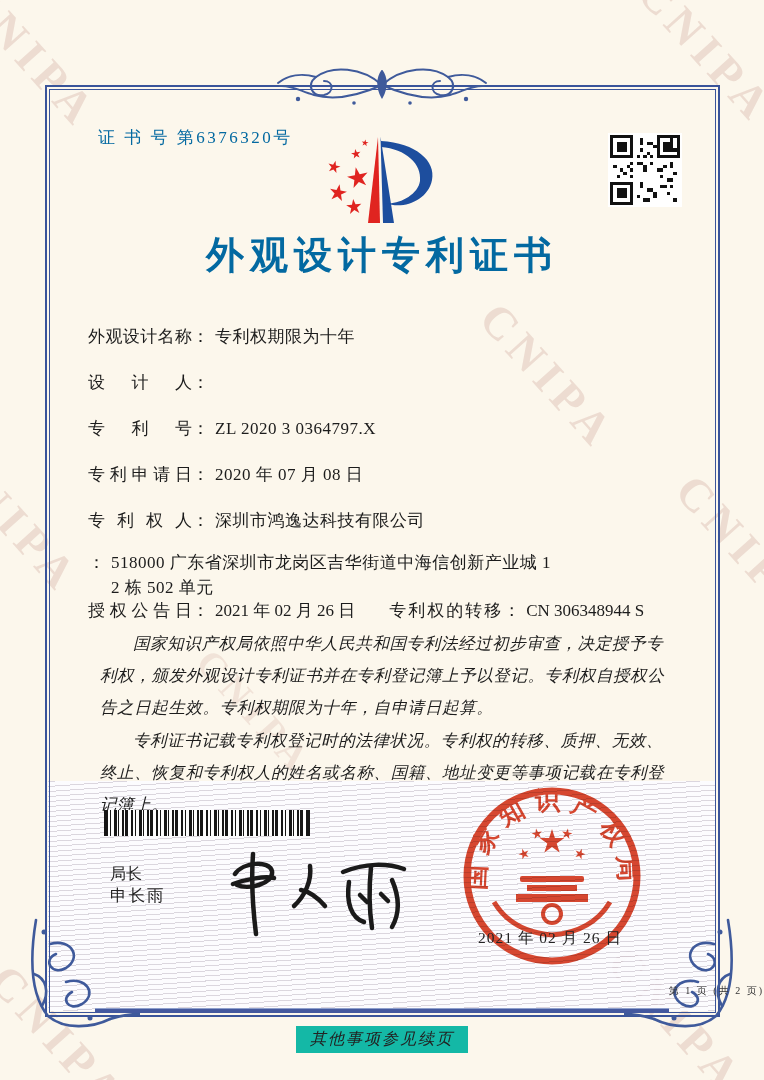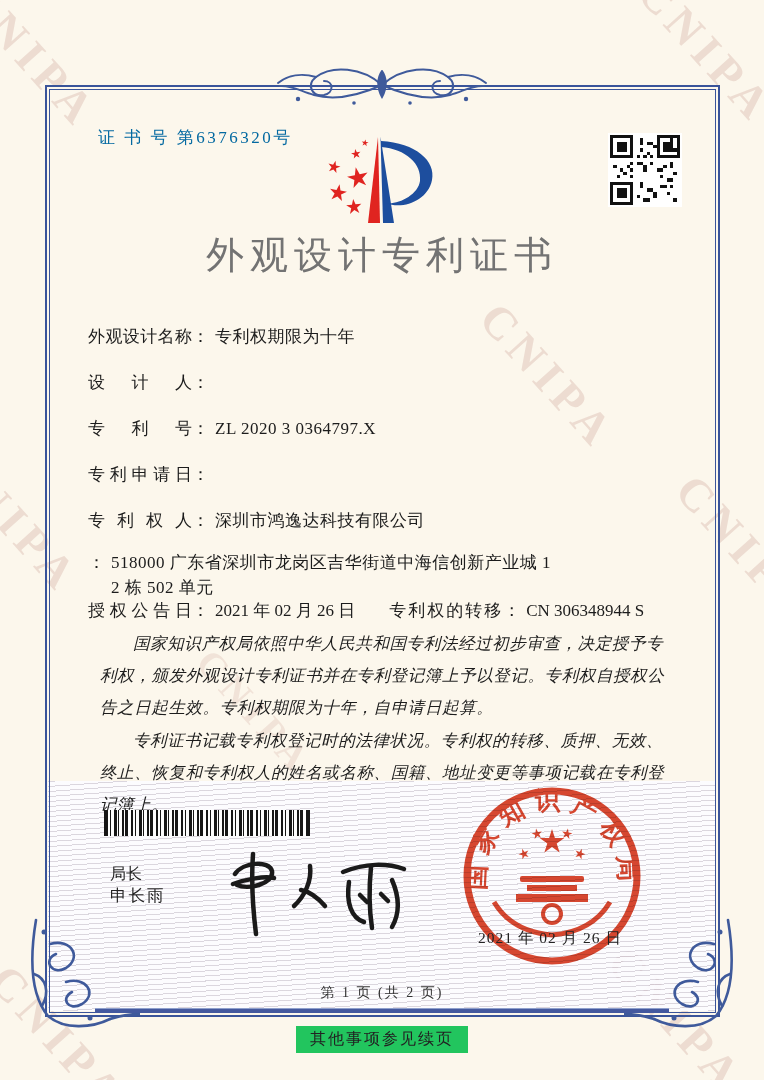--- a/index.html
+++ b/index.html
@@ -23,21 +23,21 @@
   .ornament{position:absolute;pointer-events:none}
   .orn-top{left:50%;top:55px;transform:translateX(-50%)}
   .orn-bl{left:20px;top:916px}
   .orn-br{left:624px;top:916px;transform:scaleX(-1)}
   
   .cert-no{position:absolute;left:98px;top:126px;font-size:17px;letter-spacing:2.5px;color:#0369a1}
   .logo{position:absolute;left:298px;top:131px}
   .qr{position:absolute;left:608px;top:133px;width:70px;height:70px;background:#fff;padding:2px}
   .title{
     position:absolute;left:0;top:230px;width:100%;text-align:center;
-    font-size:38px;font-weight:normal;letter-spacing:6px;color:#737373;
+    font-size:38px;font-weight:bold;letter-spacing:6px;color:#0369a1;
   }
   
   .frow{position:absolute;left:88px;width:566px;display:flex;font-size:17px;line-height:1.45;color:#1c1c1c}
   .frow .lbl{width:104px;flex:none;text-align:justify;text-align-last:justify}
   .frow .colon{flex:none;margin-right:6px}
   .frow .val{flex:1;letter-spacing:.5px}
   .r1{top:325px}.r2{top:371px}.r3{top:417px}.r4{top:463px}.r5{top:509px}.r6{top:551px}.r7{top:599px}
   .pair2{display:flex;margin-left:34px}
   .pair2 .lbl2{letter-spacing:2px}
   
@@ -63,24 +63,24 @@
       #161616 16px 18px,#fdfdfd 18px 19px,
       #161616 19px 22px,#fdfdfd 22px 25px);
   }
   .director{position:absolute;left:110px;top:864px;font-family:"Liberation Sans",sans-serif;color:#222}
   .director .role{font-size:16px;margin-bottom:0}
   .director .name{font-size:16.5px;letter-spacing:2px}
   .sig{position:absolute;left:215px;top:842px}
   .seal{position:absolute;left:460px;top:784px;mix-blend-mode:multiply;opacity:.93}
   .seal-date{position:absolute;left:478px;top:928px;font-size:15.5px;letter-spacing:1px;color:#222}
   
-  .page-no{position:absolute;left:0;top:984px;width:100%;text-align:center;font-size:14px;letter-spacing:2px;color:#333}
+  .page-no{position:absolute;left:0;top:984px;width:100%;text-align:right;font-size:10px;letter-spacing:2px;color:#333}
   .cont-note{
     position:absolute;left:50%;top:1026px;transform:translateX(-50%);
-    background:#22c55e;padding:3px 14px;font-size:16px;letter-spacing:2px;color:#222;
+    background:#14b8a6;padding:3px 14px;font-size:16px;font-style:italic;letter-spacing:2px;color:#222;
   }
   svg{display:block}
 </style>
 </head>
 <body>
 
 <div class="wm" style="left:30px;top:55px">CNIPA</div>
 <div class="wm" style="left:706px;top:50px">CNIPA</div>
 <div class="wm" style="left:548px;top:376px">CNIPA</div>
 <div class="wm" style="left:12px;top:520px">CNIPA</div>
@@ -226,20 +226,21 @@
     <span class="colon">：</span>
 </div>
 <div class="frow r3">
   <span class="lbl">专利号</span>
     <span class="colon">：</span>
     <span class="val">ZL 2020 3 0364797.X</span>
 </div>
 <div class="frow r4">
   <span class="lbl">专利申请日</span>
     <span class="colon">：</span>
+    <span class="val">2020 年 07 月 08 日</span>
 </div>
 <div class="frow r5">
   <span class="lbl">专利权人</span>
     <span class="colon">：</span>
     <span class="val">深圳市鸿逸达科技有限公司</span>
 </div>
 <div class="frow r6">
     <span class="colon">：</span>
   <span class="val"><span>518000 广东省深圳市龙岗区吉华街道中海信创新产业城 1</span><br><span>2 栋 502 单元</span></span>
 </div>

